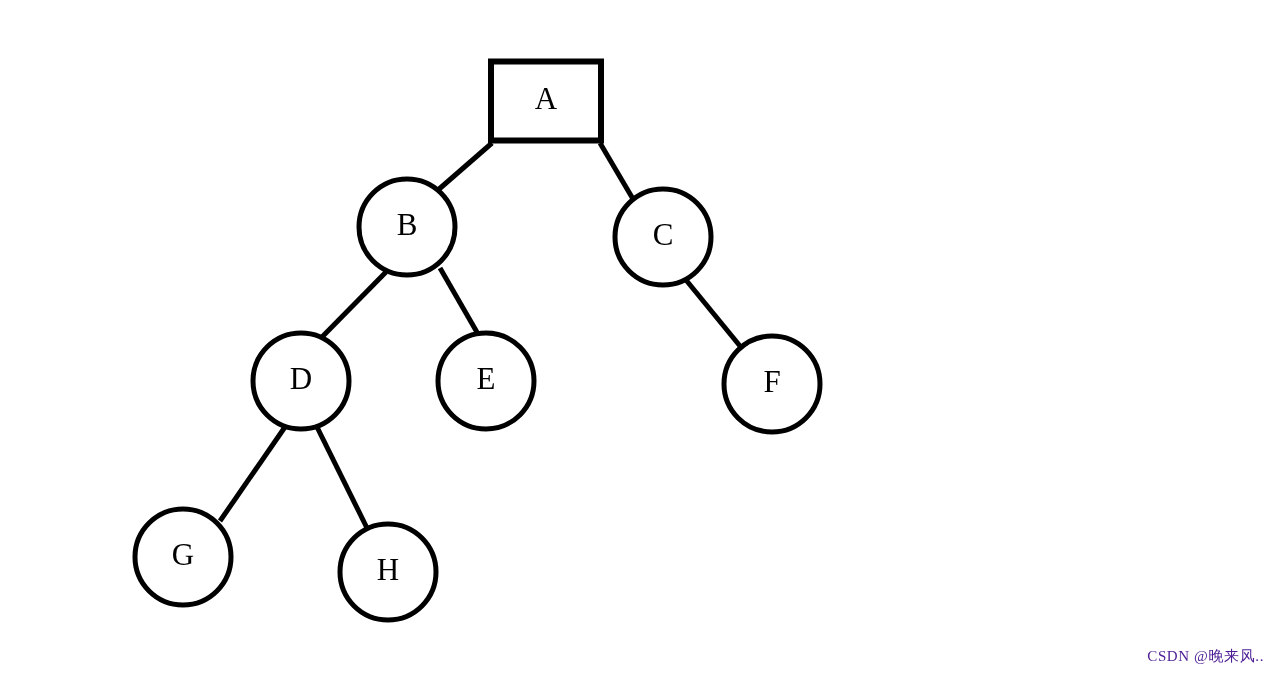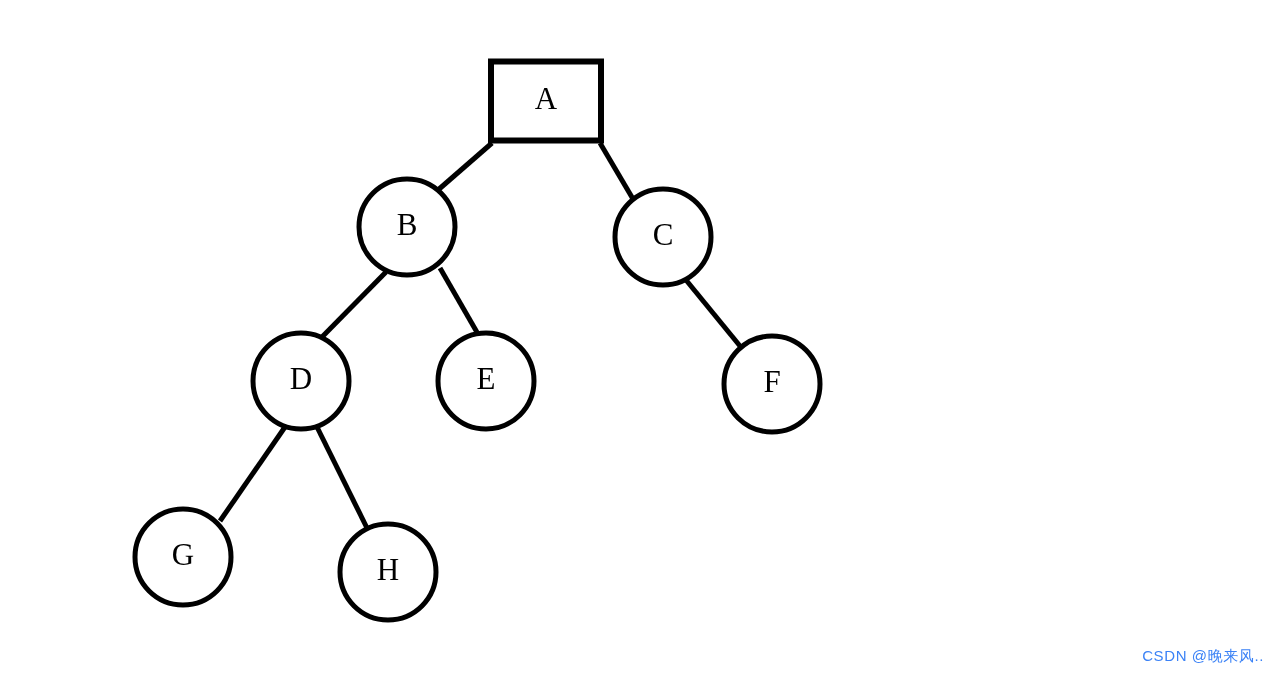--- a/index.html
+++ b/index.html
@@ -47,23 +47,23 @@
     font-size: 31px;
     fill: #000000;
     text-anchor: middle;
     dominant-baseline: middle;
     paint-order: stroke;
   }
   .watermark {
     position: absolute;
     right: 10px;
     bottom: 8px;
-    font-family: Liberation Sans, sans-serif;
+    font-family: Liberation Serif, serif;
     font-size: 15px;
-    color: #3b82f6;
+    color: #4c1d95;
     letter-spacing: 0.6px;
     white-space: nowrap;
     user-select: none;
   }
 </style>
 </head>
 <body>
 
 <div id="canvas">
 

